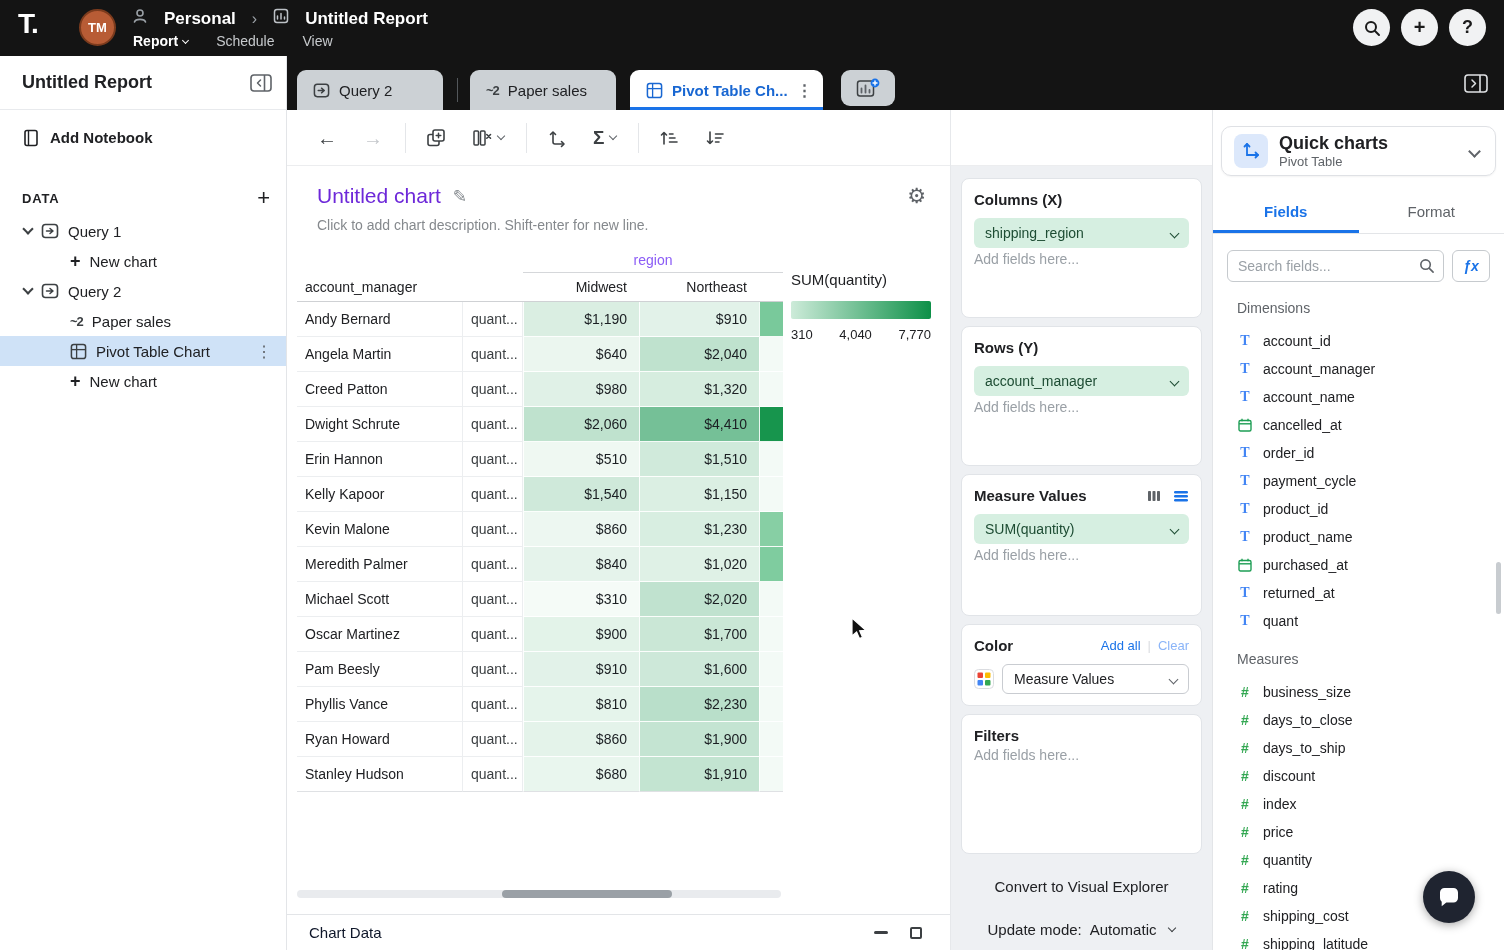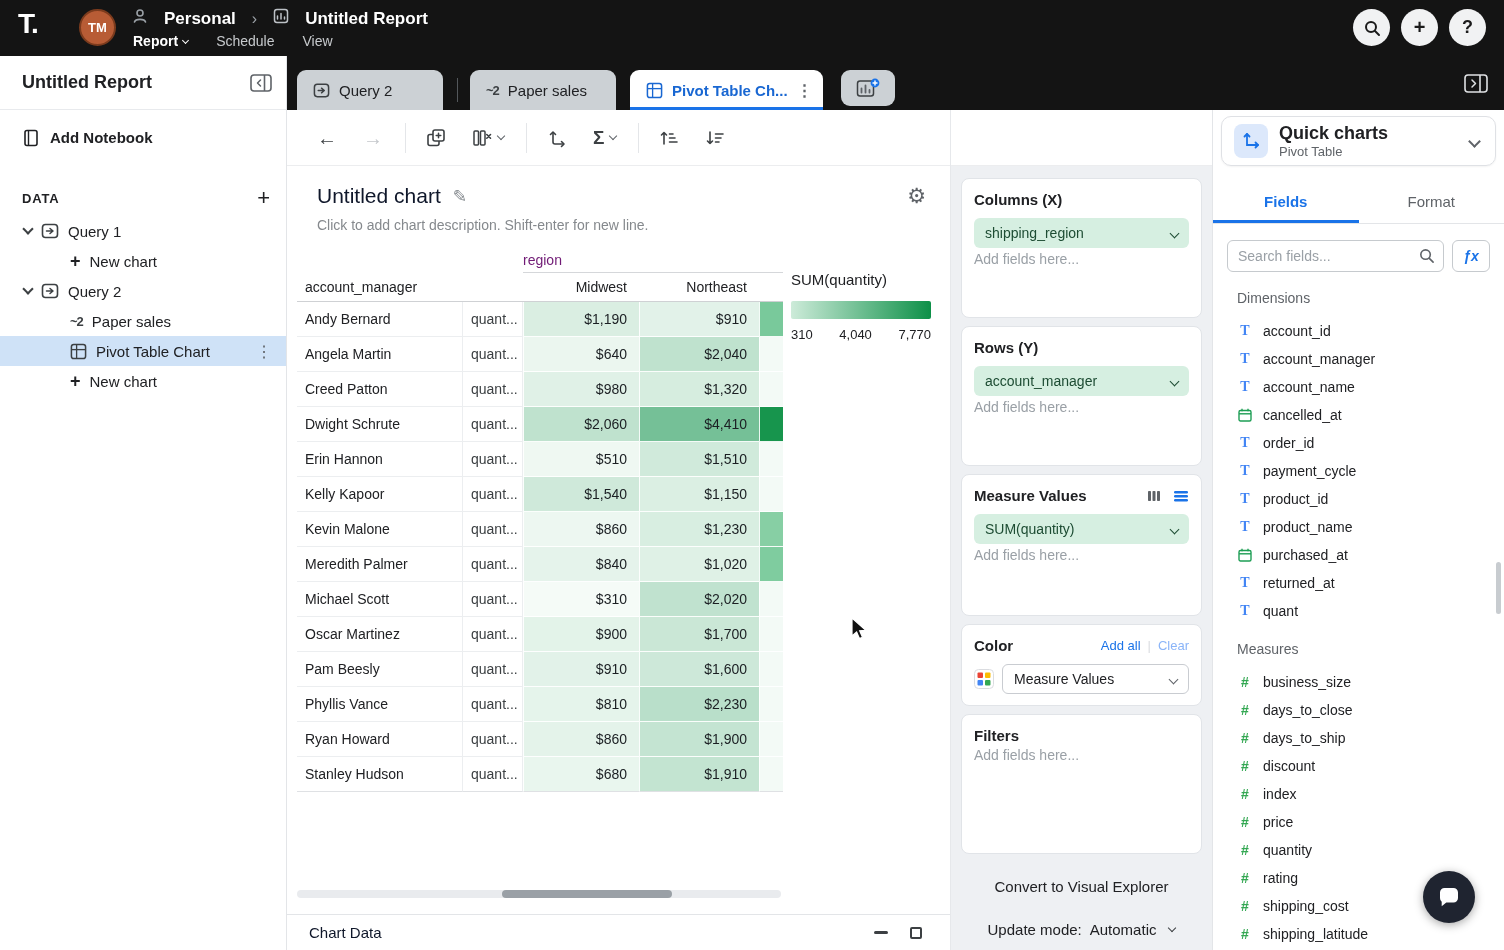--- a/index.html
+++ b/index.html
@@ -46,47 +46,47 @@
   .tab.active{background:#fff;color:#1967d2;font-weight:600;box-shadow:inset 0 -3px 0 #1a73e8;min-width:168px;padding-right:8px}
   .tab.active .kebab{padding:0 2px 0 0}
   .tab-sep{width:1px;height:24px;background:#53575b;margin:0 12px 8px 0;align-self:flex-end}
   .addtab{min-width:54px;width:54px;height:36px;justify-content:center;padding:0;margin-left:4px;margin-bottom:4px;border-radius:9px}
   .expand-right{margin-left:auto;margin-right:16px;align-self:center;cursor:pointer;display:flex}
 
   
   .content{flex:1;display:flex;min-height:0}
   .chart-col{width:663px;background:#fff;display:flex;flex-direction:column;position:relative}
   .config-col{width:262px;border-left:1px solid #e6e8eb;display:flex;flex-direction:column}
-  .fields-col{width:292px;border-left:1px solid #e3e5e8;background:#fff;position:relative;overflow:hidden;padding-top:6px}
+  .fields-col{width:292px;border-left:1px solid #e3e5e8;background:#fff;position:relative;overflow:hidden;padding-top:16px}
 
   
   .toolbar{height:56px;display:flex;align-items:center;border-bottom:1px solid #ecedef;padding-left:30px;flex:none}
   .tb-btn{display:flex;align-items:center;margin-right:26px;cursor:pointer;color:#3c4043}
   .tb-glyph{font-size:20px;line-height:20px}
   .tb-glyph.disabled{color:#c4c7cb}
   .tb-sep{width:1px;height:30px;background:#e4e6e9;margin:0 20px 0 -4px}
   .sigma{font-size:19px;font-weight:600;color:#3c4043}
   .chev{display:inline-block;width:7px;height:7px;border-right:1.7px solid currentColor;border-bottom:1.7px solid currentColor;transform:rotate(45deg)}
   .chev-xs{width:6px;height:6px;border-width:1.6px;color:#5f6368;margin-left:6px;margin-top:-3px}
   .chev-sm{width:5px;height:5px;border-width:1.5px;margin-left:5px;margin-bottom:3px;color:#fff}
   .chev-lg{width:9px;height:9px;border-width:2px;color:#5f6368;margin-top:-4px}
 
   
   .chart-body{flex:1;position:relative;padding:18px 24px 0 10px;overflow:hidden}
   .chart-head{margin-left:20px}
   .title-row{display:flex;align-items:center;gap:12px}
-  .chart-title{font-size:21px;font-weight:400;color:#0f172a}
+  .chart-title{font-size:21px;font-weight:400;color:#6d28d9}
   .edit-glyph{color:#80868b;font-size:17px;cursor:pointer}
   .gear{margin-left:auto;color:#5f6368;font-size:21px;cursor:pointer}
   .chart-desc{margin-top:9px;font-size:14px;color:#85898d;cursor:text}
   .pivot-wrap{display:flex;margin-top:14px;align-items:flex-start}
   table.pivot{border-collapse:separate;border-spacing:0;table-layout:fixed;width:486px;flex:none}
   .pivot td{font-size:14px;overflow:hidden;white-space:nowrap}
   .r1 td{height:26px}
-  .h-region{text-align:left;border-bottom:1px solid #d5d7da;color:#701a75}
+  .h-region{text-align:center;border-bottom:1px solid #d5d7da;color:#8b5cf6}
   .h2 td{height:29px;border-bottom:1px solid #cfd1d4;font-size:14px}
   .h-name{padding-left:8px}
   .h-col{text-align:right;padding-right:12px}
   tbody td{height:35px}
   .c-name{padding-left:8px;border-bottom:1px solid #eceef0;border-right:1px solid #eceef0}
   .c-meas{padding-left:8px;font-size:13px;color:#3c4043;border-bottom:1px solid #eceef0;border-right:1px solid #eceef0;text-overflow:ellipsis}
   .c-val{text-align:right;padding-right:12px;border-bottom:1px solid rgba(255,255,255,.92);border-left:1px solid rgba(255,255,255,.92);color:#1b1f23}
   .c-strip{border-bottom:1px solid rgba(255,255,255,.92);border-left:1px solid rgba(255,255,255,.92)}
   tbody tr:last-child td{border-bottom:1px solid #dfe1e4}
   .legend{margin-left:8px;margin-top:24px;width:140px;flex:none}

